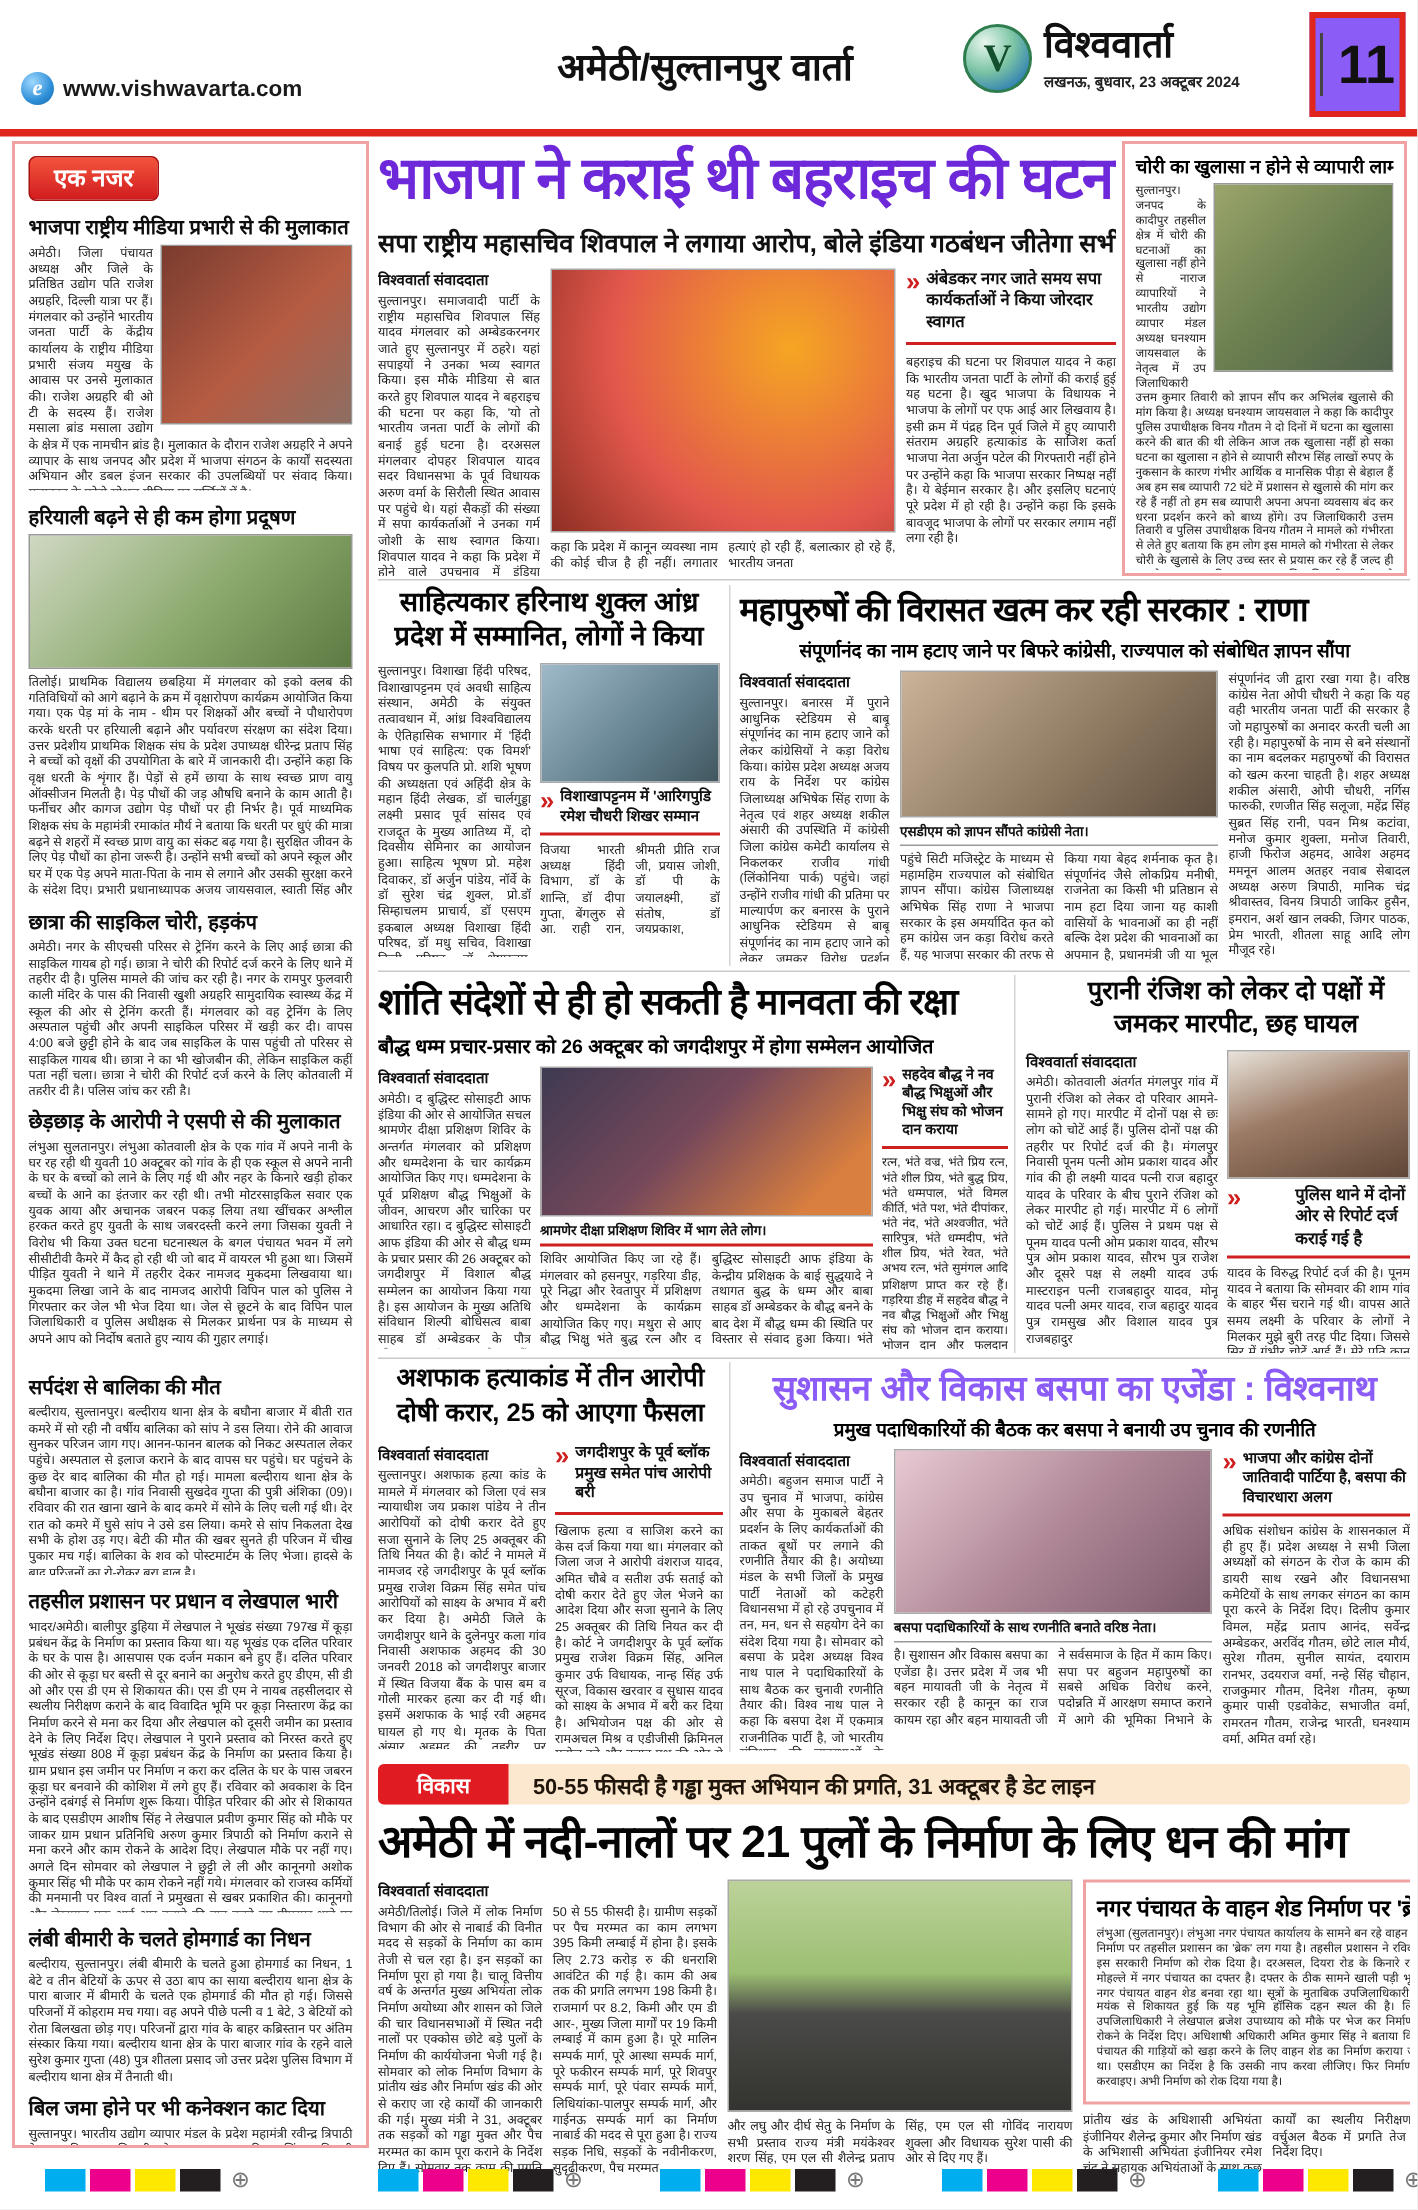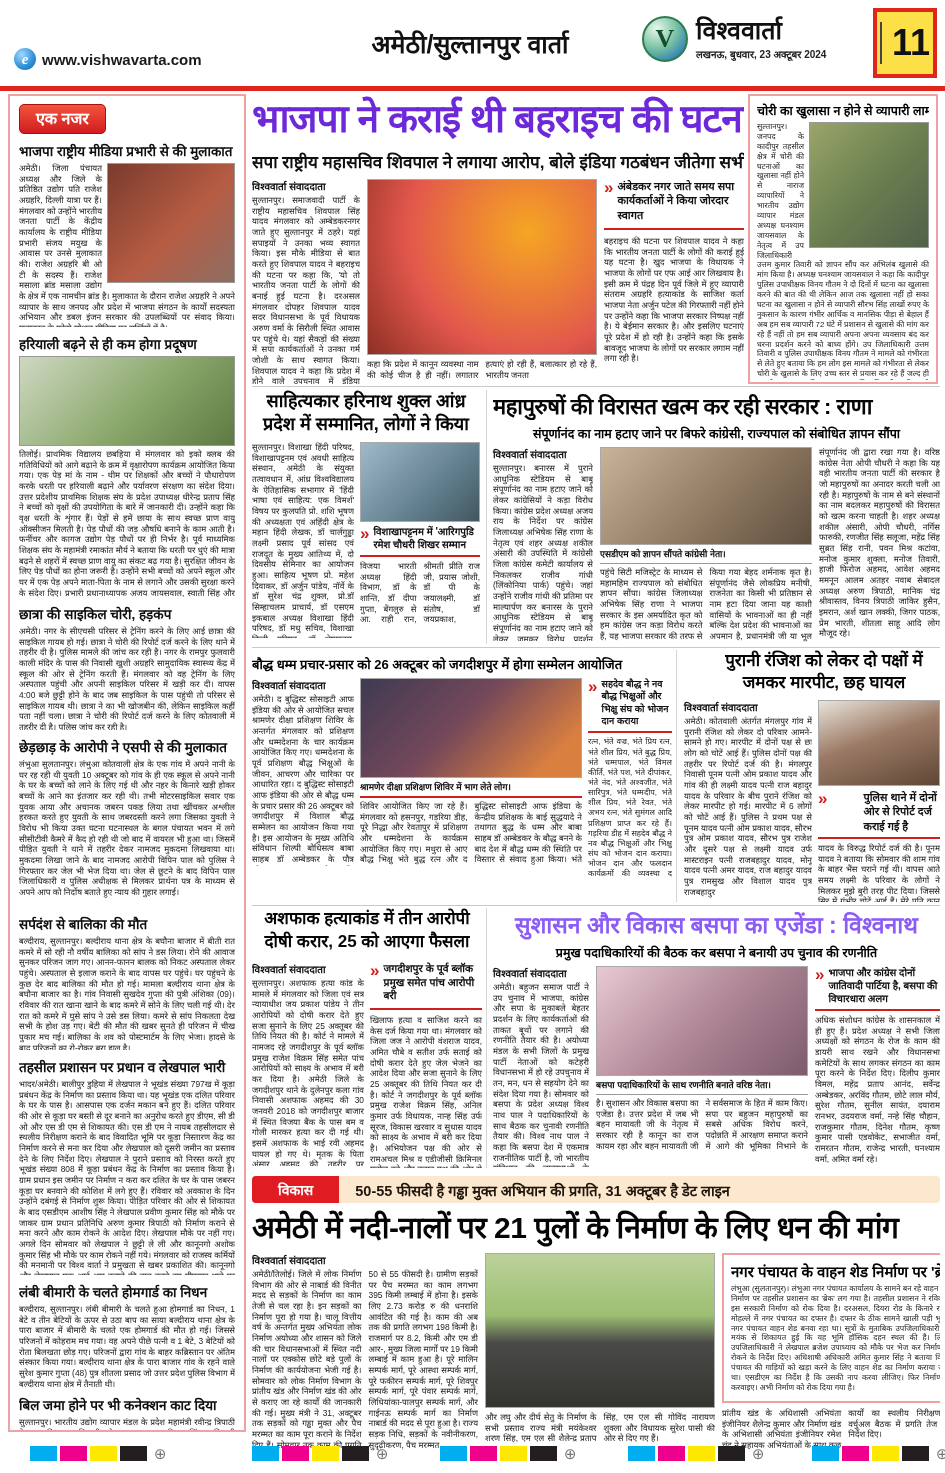--- a/index.html
+++ b/index.html
@@ -8,21 +8,21 @@
 
   
   .hdr-web { position:absolute; left:14px; top:48px; display:flex; align-items:center; gap:6px; }
   .browser-icon { width:22px; height:22px; border-radius:50%; background:radial-gradient(circle at 35% 30%,#9fd8ff,#2e8fd8 60%,#1766a8); color:#fff; font-weight:bold; font-style:italic; font-size:15px; display:flex; align-items:center; justify-content:center; font-family:"Liberation Serif",serif; }
   .hdr-web-text { font-size:15px; font-weight:bold; color:#1a1a1a; }
   .hdr-center { position:absolute; left:290px; top:26px; width:360px; text-align:center; font-size:25px; font-weight:bold; color:#111; }
   .hdr-logo { position:absolute; left:642px; top:16px; display:flex; gap:8px; align-items:center; }
   .logo-circle { width:46px; height:46px; border-radius:50%; background:radial-gradient(circle at 30% 25%,#e8f6ee,#7cc4a4 45%,#2b7bb5 85%); border:2px solid #2e7d4f; color:#134f2c; font-size:26px; font-weight:bold; display:flex; align-items:center; justify-content:center; font-family:"Liberation Serif",serif; }
   .brand-name { font-size:25px; font-weight:bold; color:#101010; line-height:1.05; }
   .edition-line { font-size:10px; font-weight:bold; color:#222; margin-top:3px; }
-  .hdr-page { position:absolute; right:8px; top:8px; width:64px; height:70px; border:4px solid #e0251c; background:#fde047; display:flex; align-items:center; justify-content:center; }
+  .hdr-page { position:absolute; right:8px; top:8px; width:64px; height:70px; border:4px solid #e0251c; background:#8b5cf6; display:flex; align-items:center; justify-content:center; }
   .hdr-page span { font-size:36px; font-weight:bold; color:#111; border-left:2px solid #444; padding-left:10px; }
   .hdr-rule { position:absolute; left:0; top:86px; width:945px; height:5px; background:#e0251c; }
 
   
   .body-txt { font-size:8.4px; line-height:1.27; text-align:justify; color:#1c1c1c; overflow:hidden; }
   .byline { font-size:10px; font-weight:bold; color:#111; margin-bottom:2px; }
   .bullet { display:flex; gap:4px; border-bottom:2px solid #cf1f1f; padding-bottom:6px; }
   .bmark { color:#cf1f1f; font-size:17px; font-weight:bold; line-height:1; }
   .btext { font-size:11px; font-weight:bold; line-height:1.3; color:#111; }
   .caption { font-size:9px; font-weight:bold; color:#111; border-bottom:1px solid #999; padding:2px 0 3px; }
@@ -214,20 +214,21 @@
         <div class="caption">एसडीएम को ज्ञापन सौंपते कांग्रेसी नेता।</div>
         <div class="body-txt twocol" style="height:80px;margin-top:3px;">पहुंचे सिटी मजिस्ट्रेट के माध्यम से महामहिम राज्यपाल को संबोधित ज्ञापन सौंपा। कांग्रेस जिलाध्यक्ष अभिषेक सिंह राणा ने भाजपा सरकार के इस अमर्यादित कृत को हम कांग्रेस जन कड़ा विरोध करते हैं, यह भाजपा सरकार की तरफ से किया गया बेहद शर्मनाक कृत है। संपूर्णानंद जैसे लोकप्रिय मनीषी, राजनेता का किसी भी प्रतिष्ठान से नाम हटा दिया जाना यह काशी वासियों के भावनाओं का ही नहीं बल्कि देश प्रदेश की भावनाओं का अपमान है, प्रधानमंत्री जी या भूल रहे हैं कि बनारस का वाराणसी नाम डॉक्टर</div>
       </div>
       <div class="body-txt" style="flex:1;height:196px;">संपूर्णानंद जी द्वारा रखा गया है। वरिष्ठ कांग्रेस नेता ओपी चौधरी ने कहा कि यह वही भारतीय जनता पार्टी की सरकार है जो महापुरुषों का अनादर करती चली आ रही है। महापुरुषों के नाम से बने संस्थानों का नाम बदलकर महापुरुषों की विरासत को खत्म करना चाहती है। शहर अध्यक्ष शकील अंसारी, ओपी चौधरी, नर्गिस फारुकी, रणजीत सिंह सलूजा, महेंद्र सिंह सुब्रत सिंह रानी, पवन मिश्र कटांवा, मनोज कुमार शुक्ला, मनोज तिवारी, हाजी फिरोज अहमद, आवेश अहमद ममनून आलम अतहर नवाब सेबादल अध्यक्ष अरुण त्रिपाठी, मानिक चंद्र श्रीवास्तव, विनय त्रिपाठी जाकिर हुसैन, इमरान, अर्श खान लक्की, जिगर पाठक, प्रेम भारती, शीतला साहू आदि लोग मौजूद रहे।</div>
     </div>
   </div>
 
   <div class="divh" style="left:252px;top:647px;width:688px;"></div>
 
   <div class="art-shanti">
+    <div class="shanti-title">शांति संदेशों से ही हो सकती है मानवता की रक्षा</div>
     <div class="shanti-sub">बौद्ध धम्म प्रचार-प्रसार को 26 अक्टूबर को जगदीशपुर में होगा सम्मेलन आयोजित</div>
     <div style="display:flex;gap:6px;margin-top:5px;">
       <div style="width:102px;flex:none;">
         <div class="byline">विश्ववार्ता संवाददाता</div>
         <div class="body-txt" style="height:172px;">अमेठी। द बुद्धिस्ट सोसाइटी आफ इंडिया की ओर से आयोजित सचल श्रामणेर दीक्षा प्रशिक्षण शिविर के अन्तर्गत मंगलवार को प्रशिक्षण और धम्मदेशना के चार कार्यक्रम आयोजित किए गए। धम्मदेशना के पूर्व प्रशिक्षण बौद्ध भिक्षुओं के जीवन, आचरण और चारिका पर आधारित रहा। द बुद्धिस्ट सोसाइटी आफ इंडिया की ओर से बौद्ध धम्म के प्रचार प्रसार की 26 अक्टूबर को जगदीशपुर में विशाल बौद्ध सम्मेलन का आयोजन किया गया है। इस आयोजन के मुख्य अतिथि संविधान शिल्पी बोधिसत्व बाबा साहब डॉ अम्बेडकर के पौत्र भीमराव यशवंत राव अम्बेडकर हैं। महासम्मेलन के पहले सचल श्रामणेर दीक्षा प्रशिक्षण</div>
       </div>
       <div style="width:222px;flex:none;">
         <div class="photo" style="height:100px;background:linear-gradient(135deg,#3e3a52,#76485a 45%,#d97f3f 85%);"></div>
         <div class="caption" style="border-bottom:2px solid #cf1f1f;">श्रामणेर दीक्षा प्रशिक्षण शिविर में भाग लेते लोग।</div>
         <div class="body-txt twocol" style="height:72px;margin-top:3px;">शिविर आयोजित किए जा रहे हैं। मंगलवार को हसनपुर, गड़रिया डीह, पूरे निद्धा और रेवतापुर में प्रशिक्षण और धम्मदेशना के कार्यक्रम आयोजित किए गए। मथुरा से आए बौद्ध भिक्षु भंते बुद्ध रत्न और द बुद्धिस्ट सोसाइटी आफ इंडिया के केन्द्रीय प्रशिक्षक के बाई सुद्धयादे ने तथागत बुद्ध के धम्म और बाबा साहब डॉ अम्बेडकर के बौद्ध बनने के बाद देश में बौद्ध धम्म की स्थिति पर विस्तार से संवाद हुआ किया। भंते बुद्ध रत्न ने महामंगल सुत के विषय में श्रामणेर भिक्षुओं को प्रशिक्षण प्रदान किया। भंते भदई, भंते संघरत्न, भंते धम्म</div>

